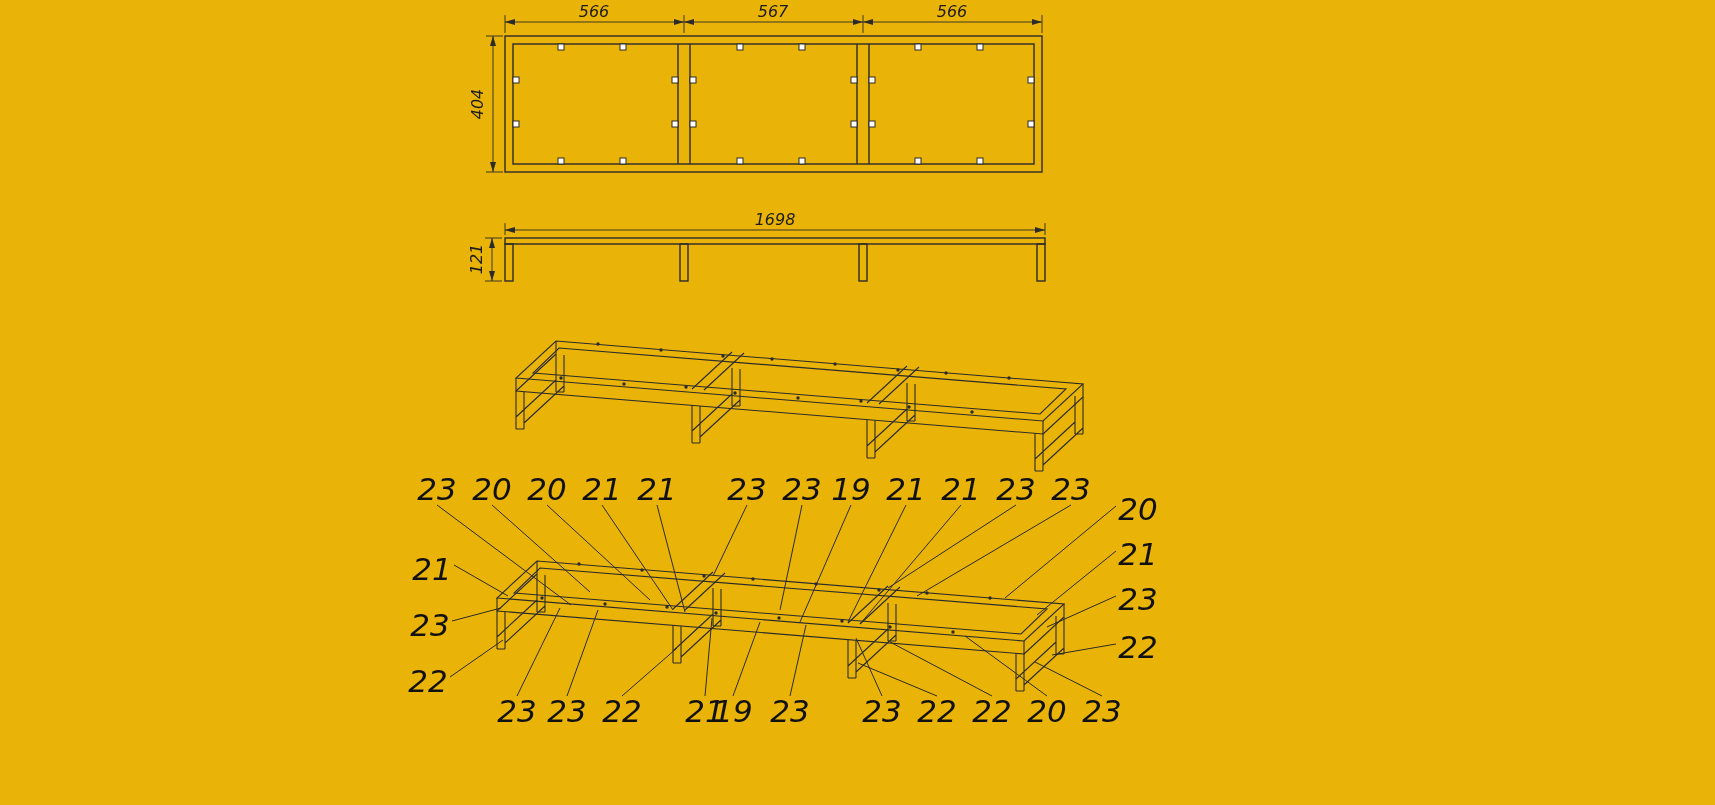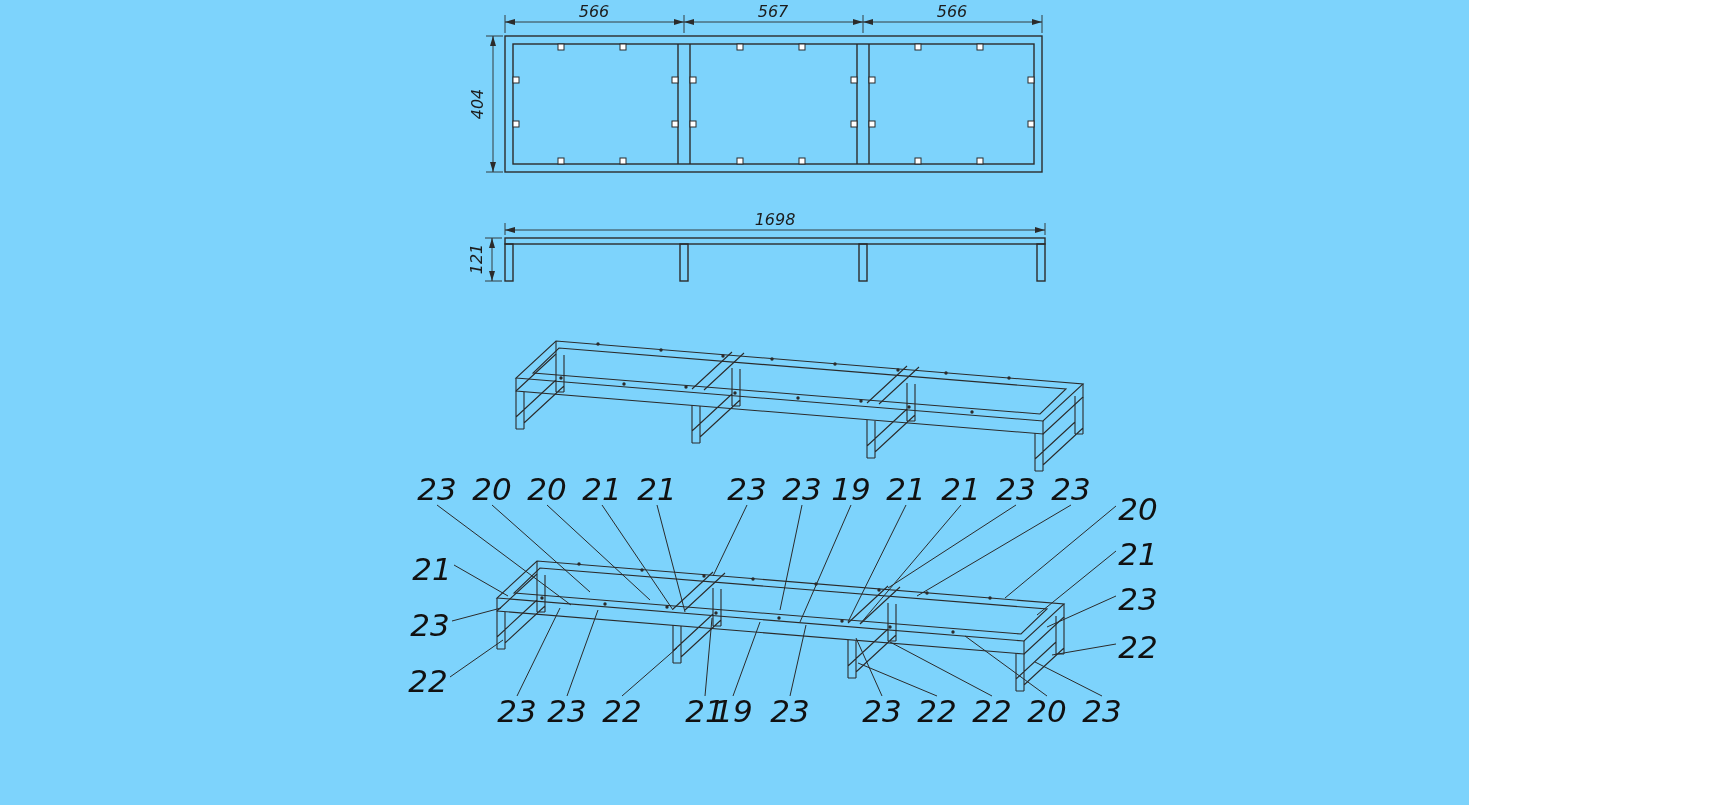--- a/index.html
+++ b/index.html
@@ -1,16 +1,16 @@
 <!DOCTYPE html>
 <html><head>
 <meta charset="utf-8">
 <style>
   html,body{margin:0;padding:0;background:#ffffff;}
-  .canvas{width:1469px;height:805px;background:#7dd3fc;position:relative;overflow:hidden;}
+  .canvas{width:1715px;height:805px;background:#eab308;position:relative;overflow:hidden;}
   svg{display:block;}
   .ln   {fill:none;stroke:#2b2b2b;stroke-width:1.4;stroke-linejoin:miter;}
   .md   {fill:none;stroke:#2b2b2b;stroke-width:1.1;}
   .thin {fill:none;stroke:#2b2b2b;stroke-width:0.9;}
   .clip {fill:#ffffff;stroke:#2b2b2b;stroke-width:1;}
   .arrow{fill:#2b2b2b;stroke:none;}
   .dot  {fill:#2b2b2b;stroke:none;}
   .leader{stroke:#2b2b2b;stroke-width:1;fill:none;}
   .dim-text{font:italic 16px "DejaVu Sans", sans-serif;fill:#1c1c1c;}
   .callout-text{font:italic 31px "DejaVu Sans", sans-serif;fill:#111111;}

